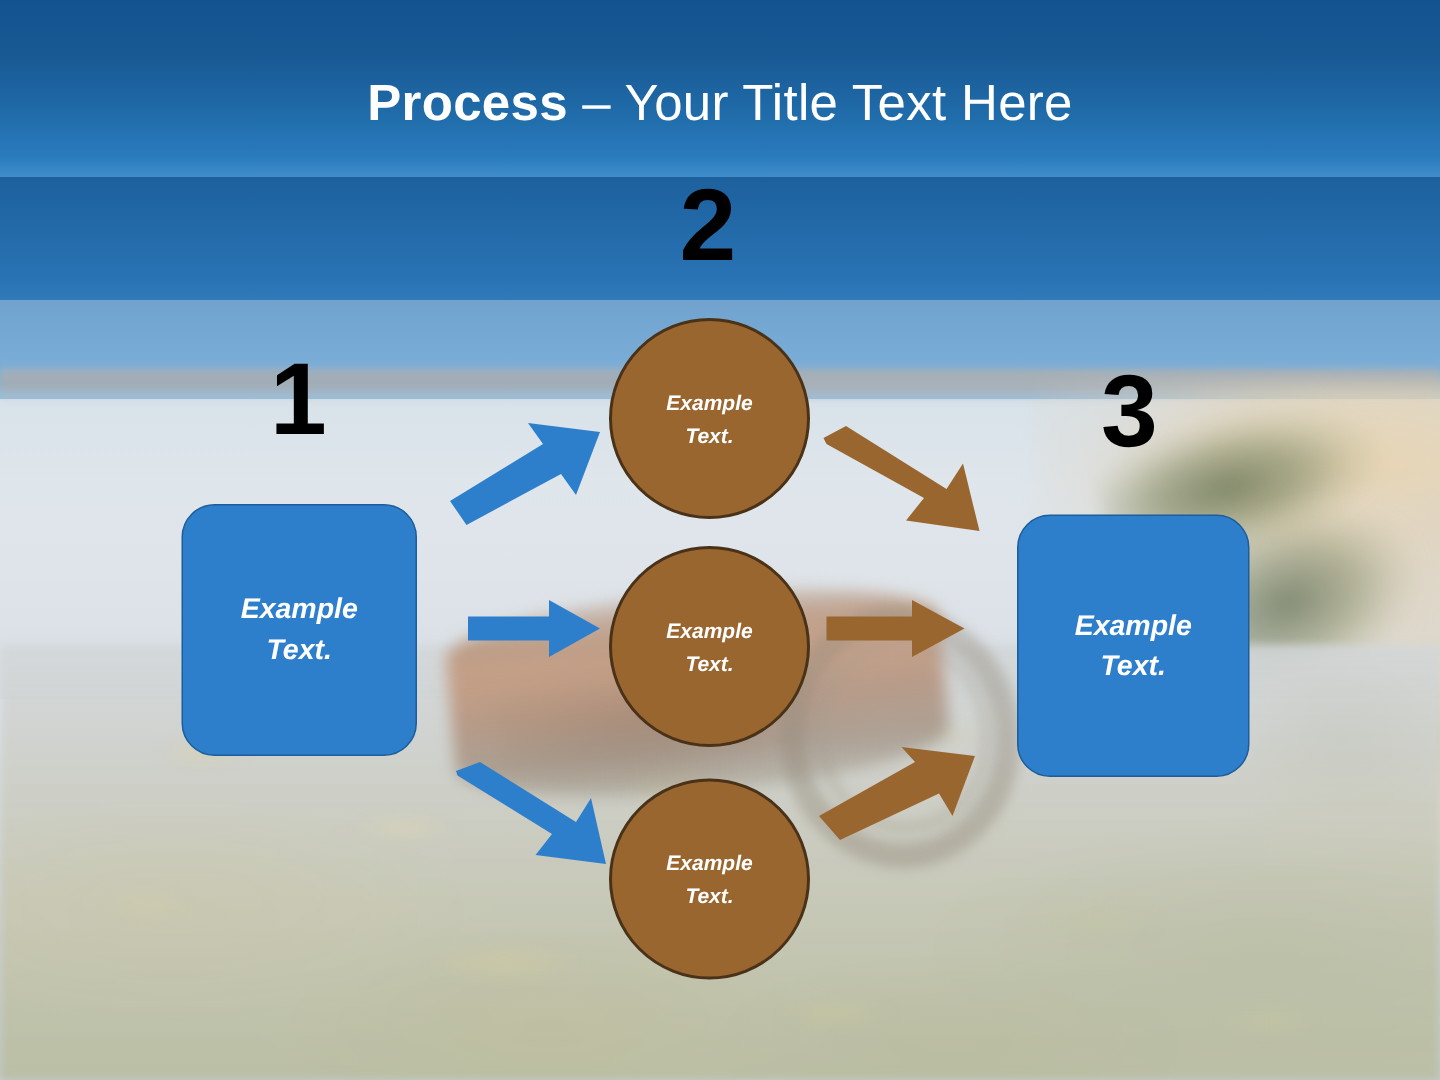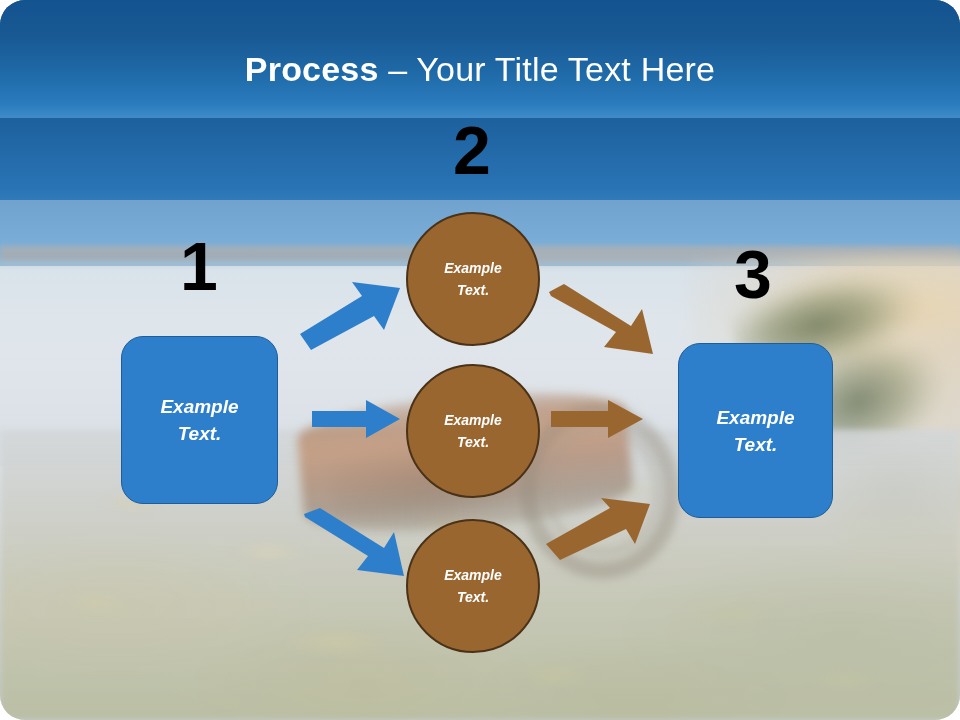--- a/index.html
+++ b/index.html
@@ -6,21 +6,20 @@
     margin: 0;
     padding: 0;
     background: #ffffff;
   }
   #slide {
     position: relative;
     width: 960px;
     height: 720px;
     overflow: hidden;
     font-family: "Liberation Sans", sans-serif;
-    border-radius: 25px;
   }
 
   
   .bg-layer { position: absolute; left: 0; top: 0; width: 960px; height: 720px; }
 
   
   .bg-sky {
     background: linear-gradient(to bottom,
       #13538f 0%,
       #1a5c98 14%,

